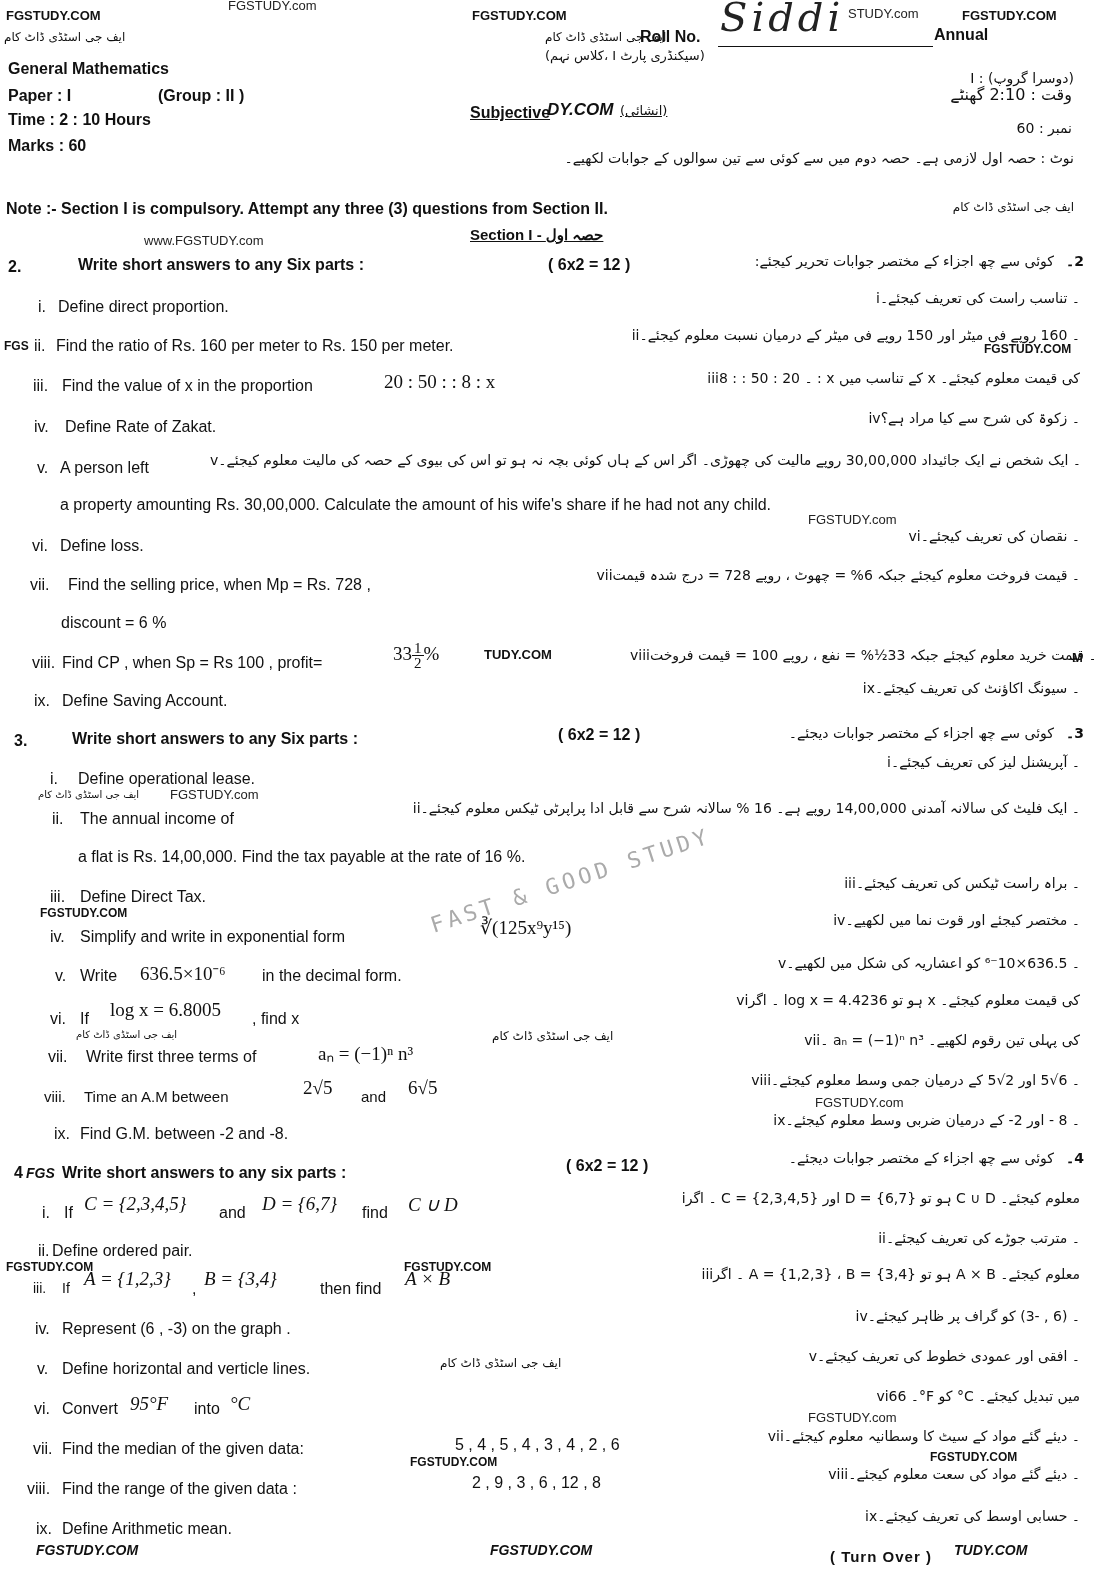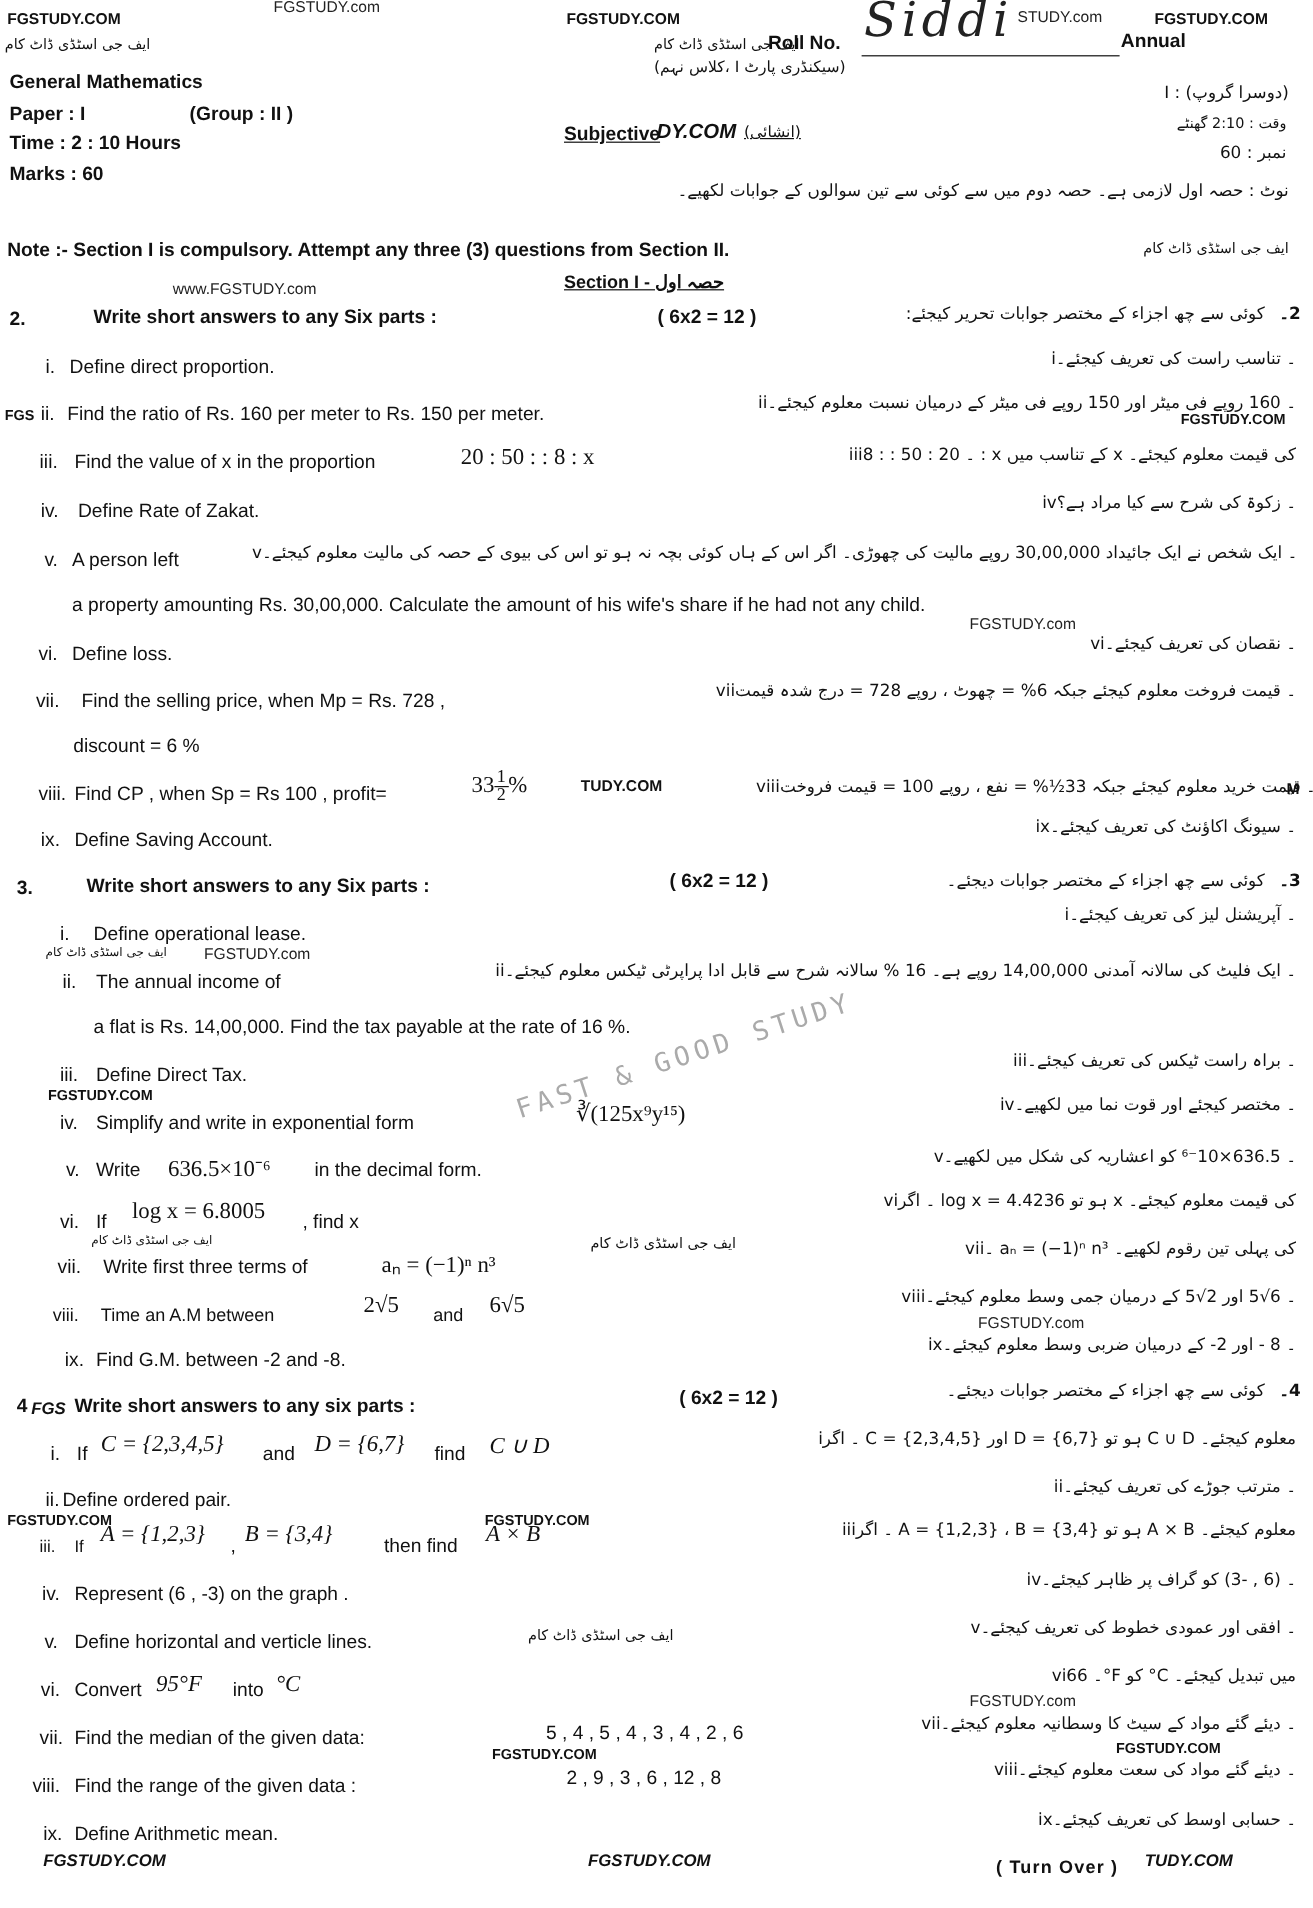--- a/index.html
+++ b/index.html
@@ -44,21 +44,21 @@
 <div class="abs hdr" style="left:8px;top:87px;">Paper   : I</div>
 <div class="abs hdr" style="left:158px;top:87px;">(Group  : II )</div>
 <div class="abs hdr" style="left:8px;top:111px;">Time : 2 : 10 Hours</div>
 <div class="abs hdr" style="left:8px;top:137px;">Marks :  60</div>
 
 <div class="abs hdr u" style="left:470px;top:104px;">Subjective</div>
 <div class="abs wm-it" style="left:547px;top:100px;font-size:17px;">DY.COM</div>
 <div class="abs ur u" style="left:620px;top:103px;font-size:13px;">(انشائی)</div>
 
 <div class="abs ur" style="right:20px;top:70px;font-size:14px;">I  :   (دوسرا گروپ)</div>
-<div class="abs ur" style="right:22px;top:96px;font-size:12px;margin-left:16px;">وقت : 2:10 گھنٹے</div>
+<div class="abs ur" style="right:22px;top:85px;font-size:16px;margin-left:16px;">وقت : 2:10 گھنٹے</div>
 <div class="abs ur" style="right:22px;top:120px;font-size:14px;">نمبر : 60</div>
 <div class="abs ur" style="right:20px;top:150px;font-size:14px;">نوٹ : حصہ اول لازمی ہے۔ حصہ دوم میں سے کوئی سے تین سوالوں کے جوابات لکھیے۔</div>
 
 <div class="abs b" style="left:6px;top:200px;font-size:16px;">Note :- Section I  is compulsory.  Attempt any three (3) questions from Section II.</div>
 <div class="abs ur" style="right:20px;top:200px;font-size:12px;">ایف جی اسٹڈی ڈاٹ کام</div>
 
 <div class="abs wm-light" style="left:144px;top:233px;">www.FGSTUDY.com</div>
 <div class="abs hdr u" style="left:470px;top:226px;font-size:15px;">Section I - حصہ اول</div>
 
 <div class="abs qh" style="left:8px;top:258px;">2.</div>

